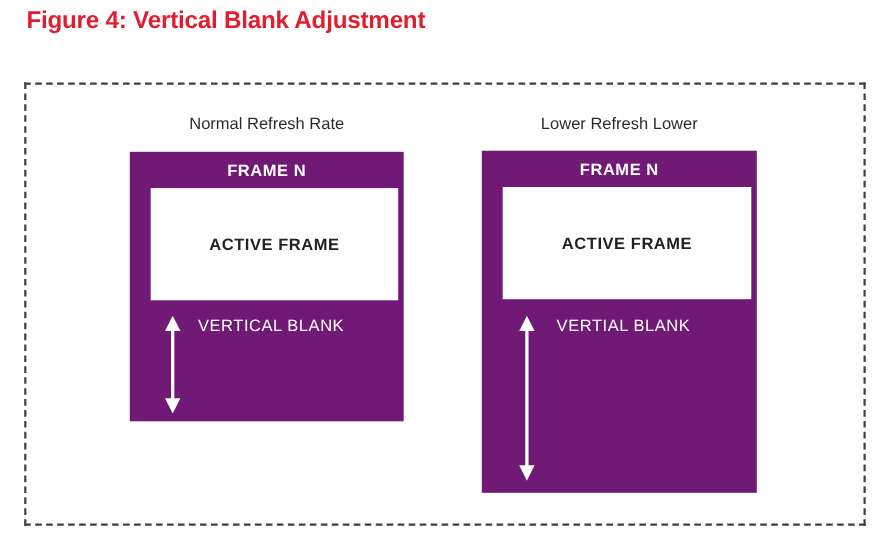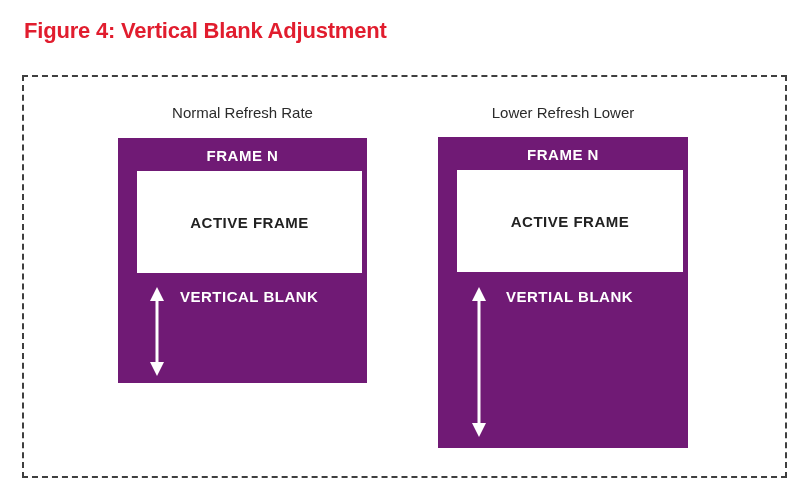--- a/index.html
+++ b/index.html
@@ -5,21 +5,21 @@
   * { margin: 0; padding: 0; box-sizing: border-box; }
   html, body { background: #ffffff; }
   body {
     width: 812px; height: 500px;
     position: relative;
     font-family: "Liberation Sans", "DejaVu Sans", sans-serif;
     overflow: hidden;
   }
   .figure-title {
     position: absolute;
-    left: 24px; top: 18px;
+    left: 24px; top: 5px;
     font-size: 22px;
     font-weight: bold;
     color: #e11d2e;
     letter-spacing: -0.2px;
   }
   .diagram-border {
     position: absolute;
     left: 22px; top: 75px;
     width: 765px; height: 403px;
     border: 2px dashed #3f3f3f;
@@ -62,21 +62,21 @@
   .active-label {
     color: #222222;
     font-size: 15px;
     font-weight: bold;
     letter-spacing: 0.5px;
   }
   .blank-label {
     position: absolute;
     color: #ffffff;
     font-size: 15px;
-    font-weight: bold;
+    font-weight: normal;
     letter-spacing: 0.5px;
     white-space: nowrap;
   }
   .frame-box.left  .blank-label { left: 62px; top: 150px; }
   .frame-box.right .blank-label { left: 68px; top: 151px; }
   .arrow-svg { position: absolute; display: block; }
   .frame-box.left  .arrow-svg { left: 29px; top: 149px; }
   .frame-box.right .arrow-svg { left: 31px; top: 150px; }
 </style>
 </head>

